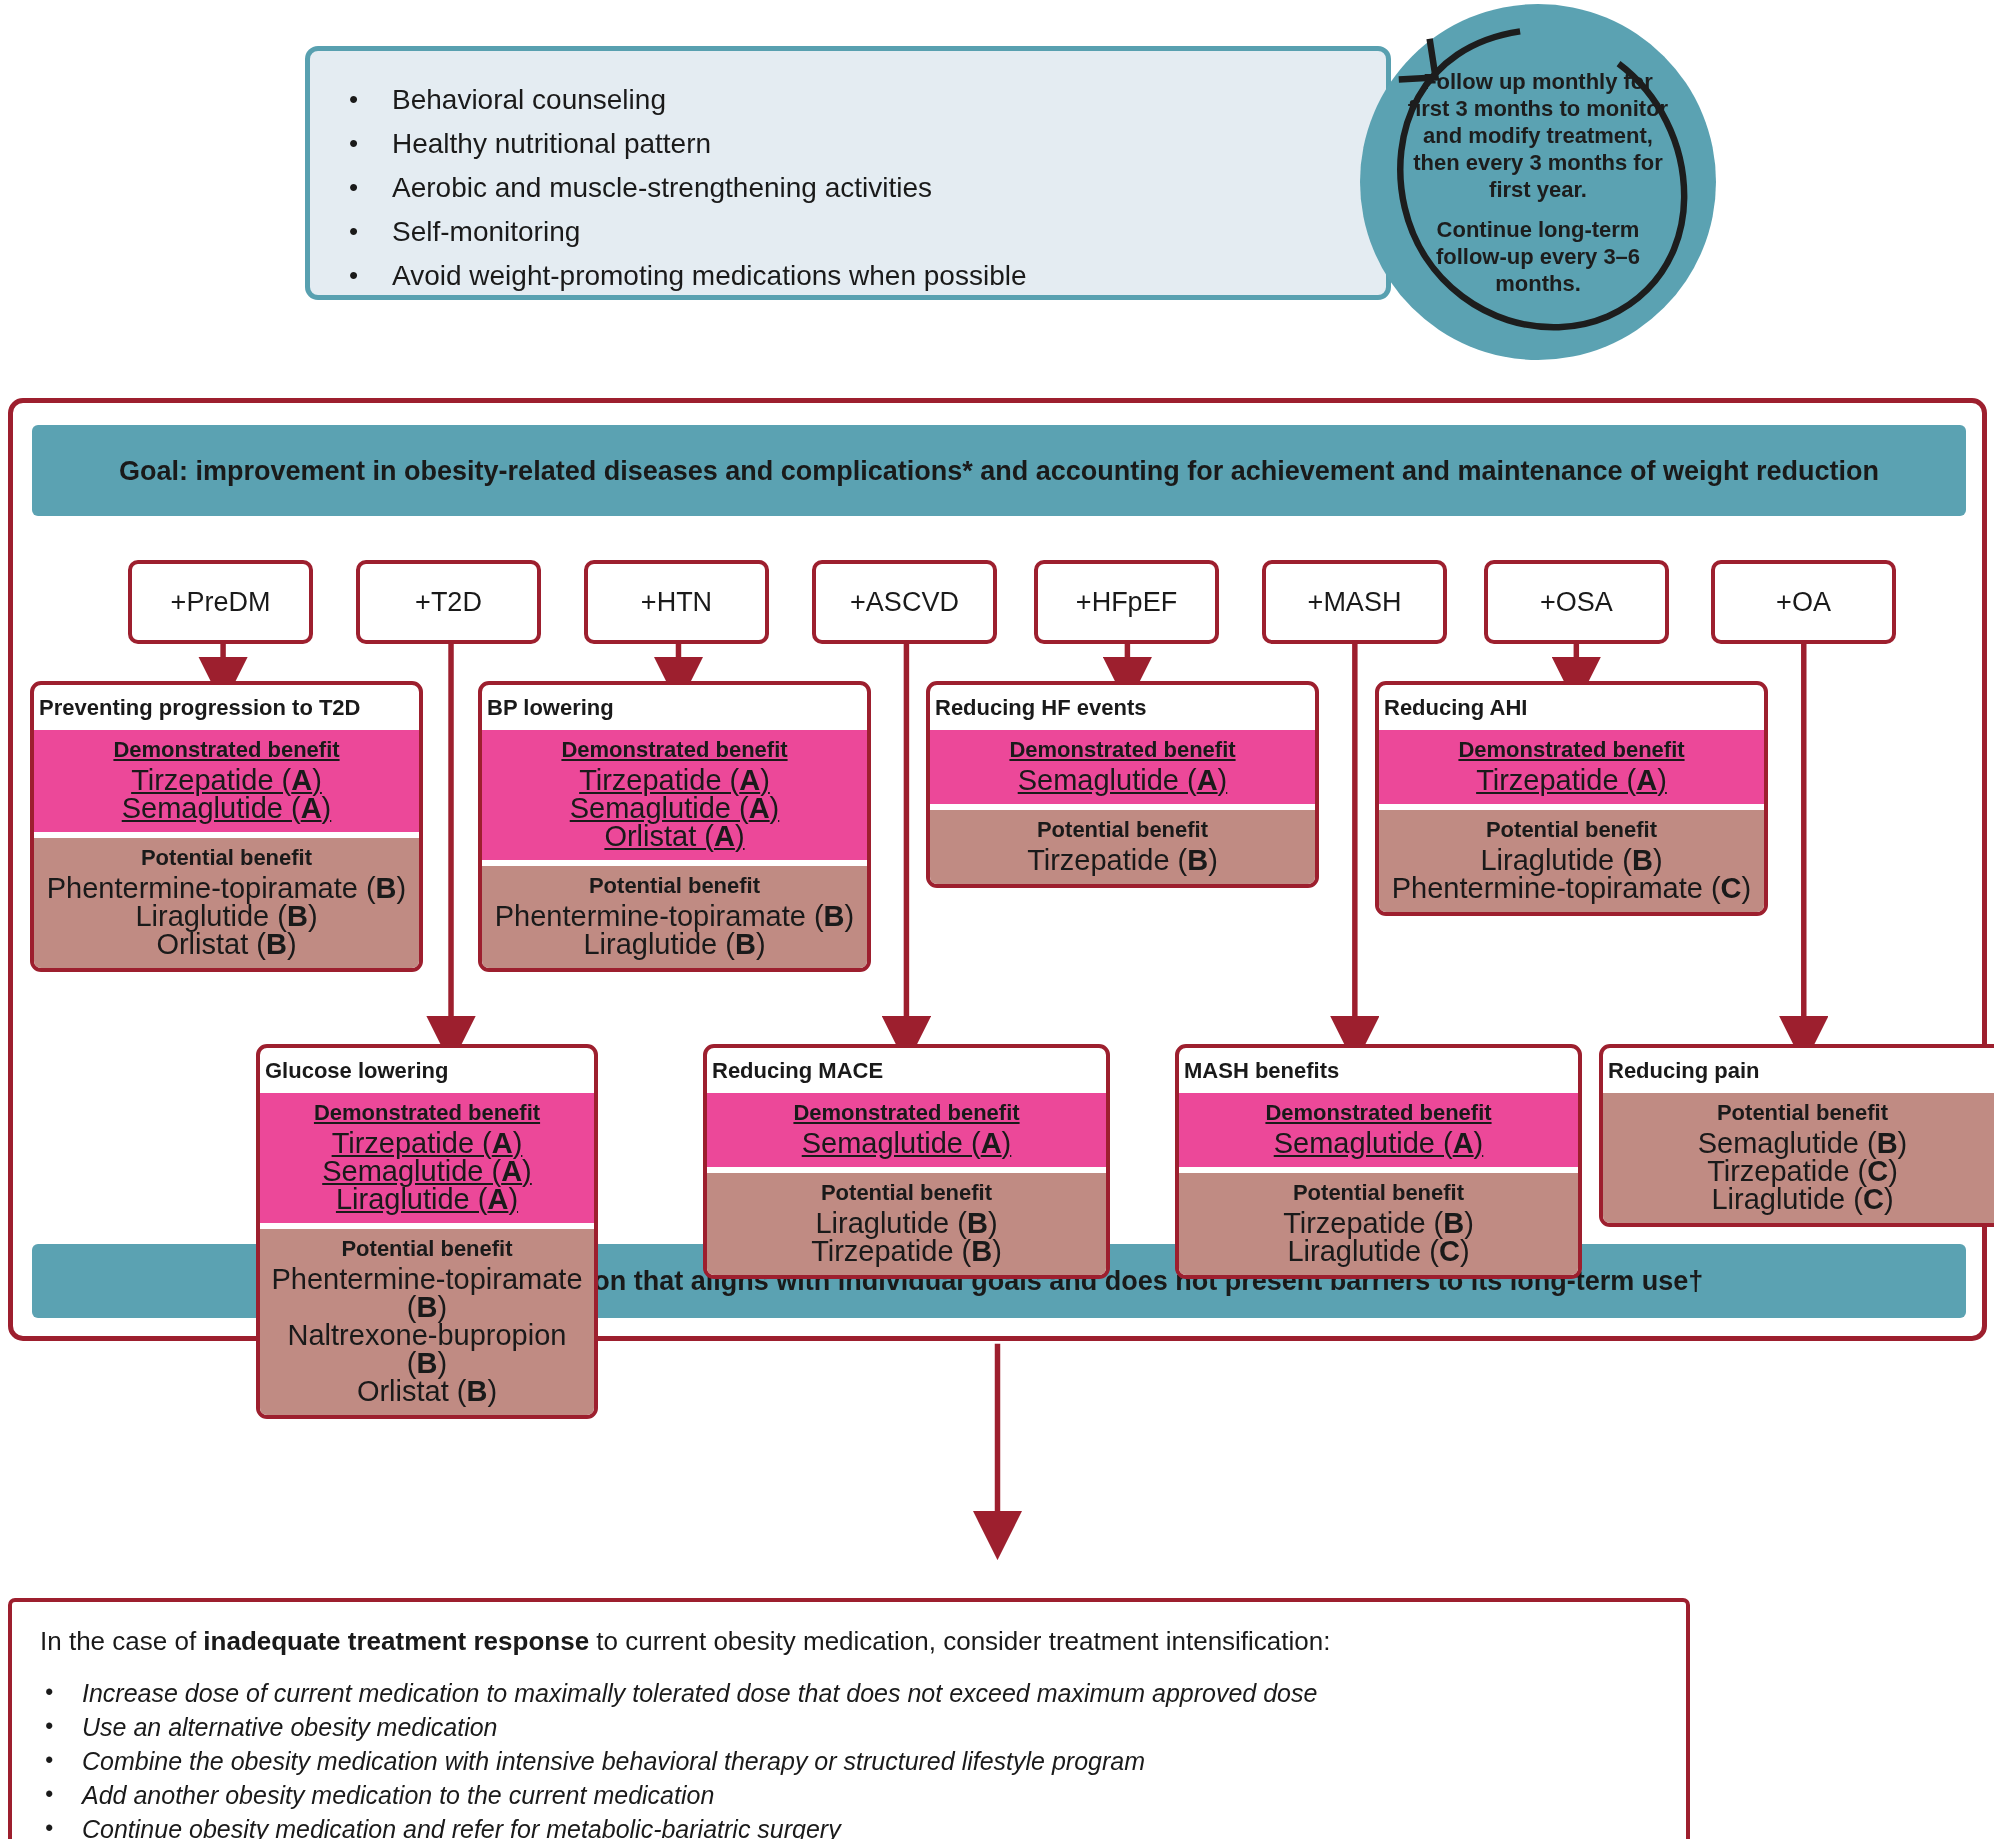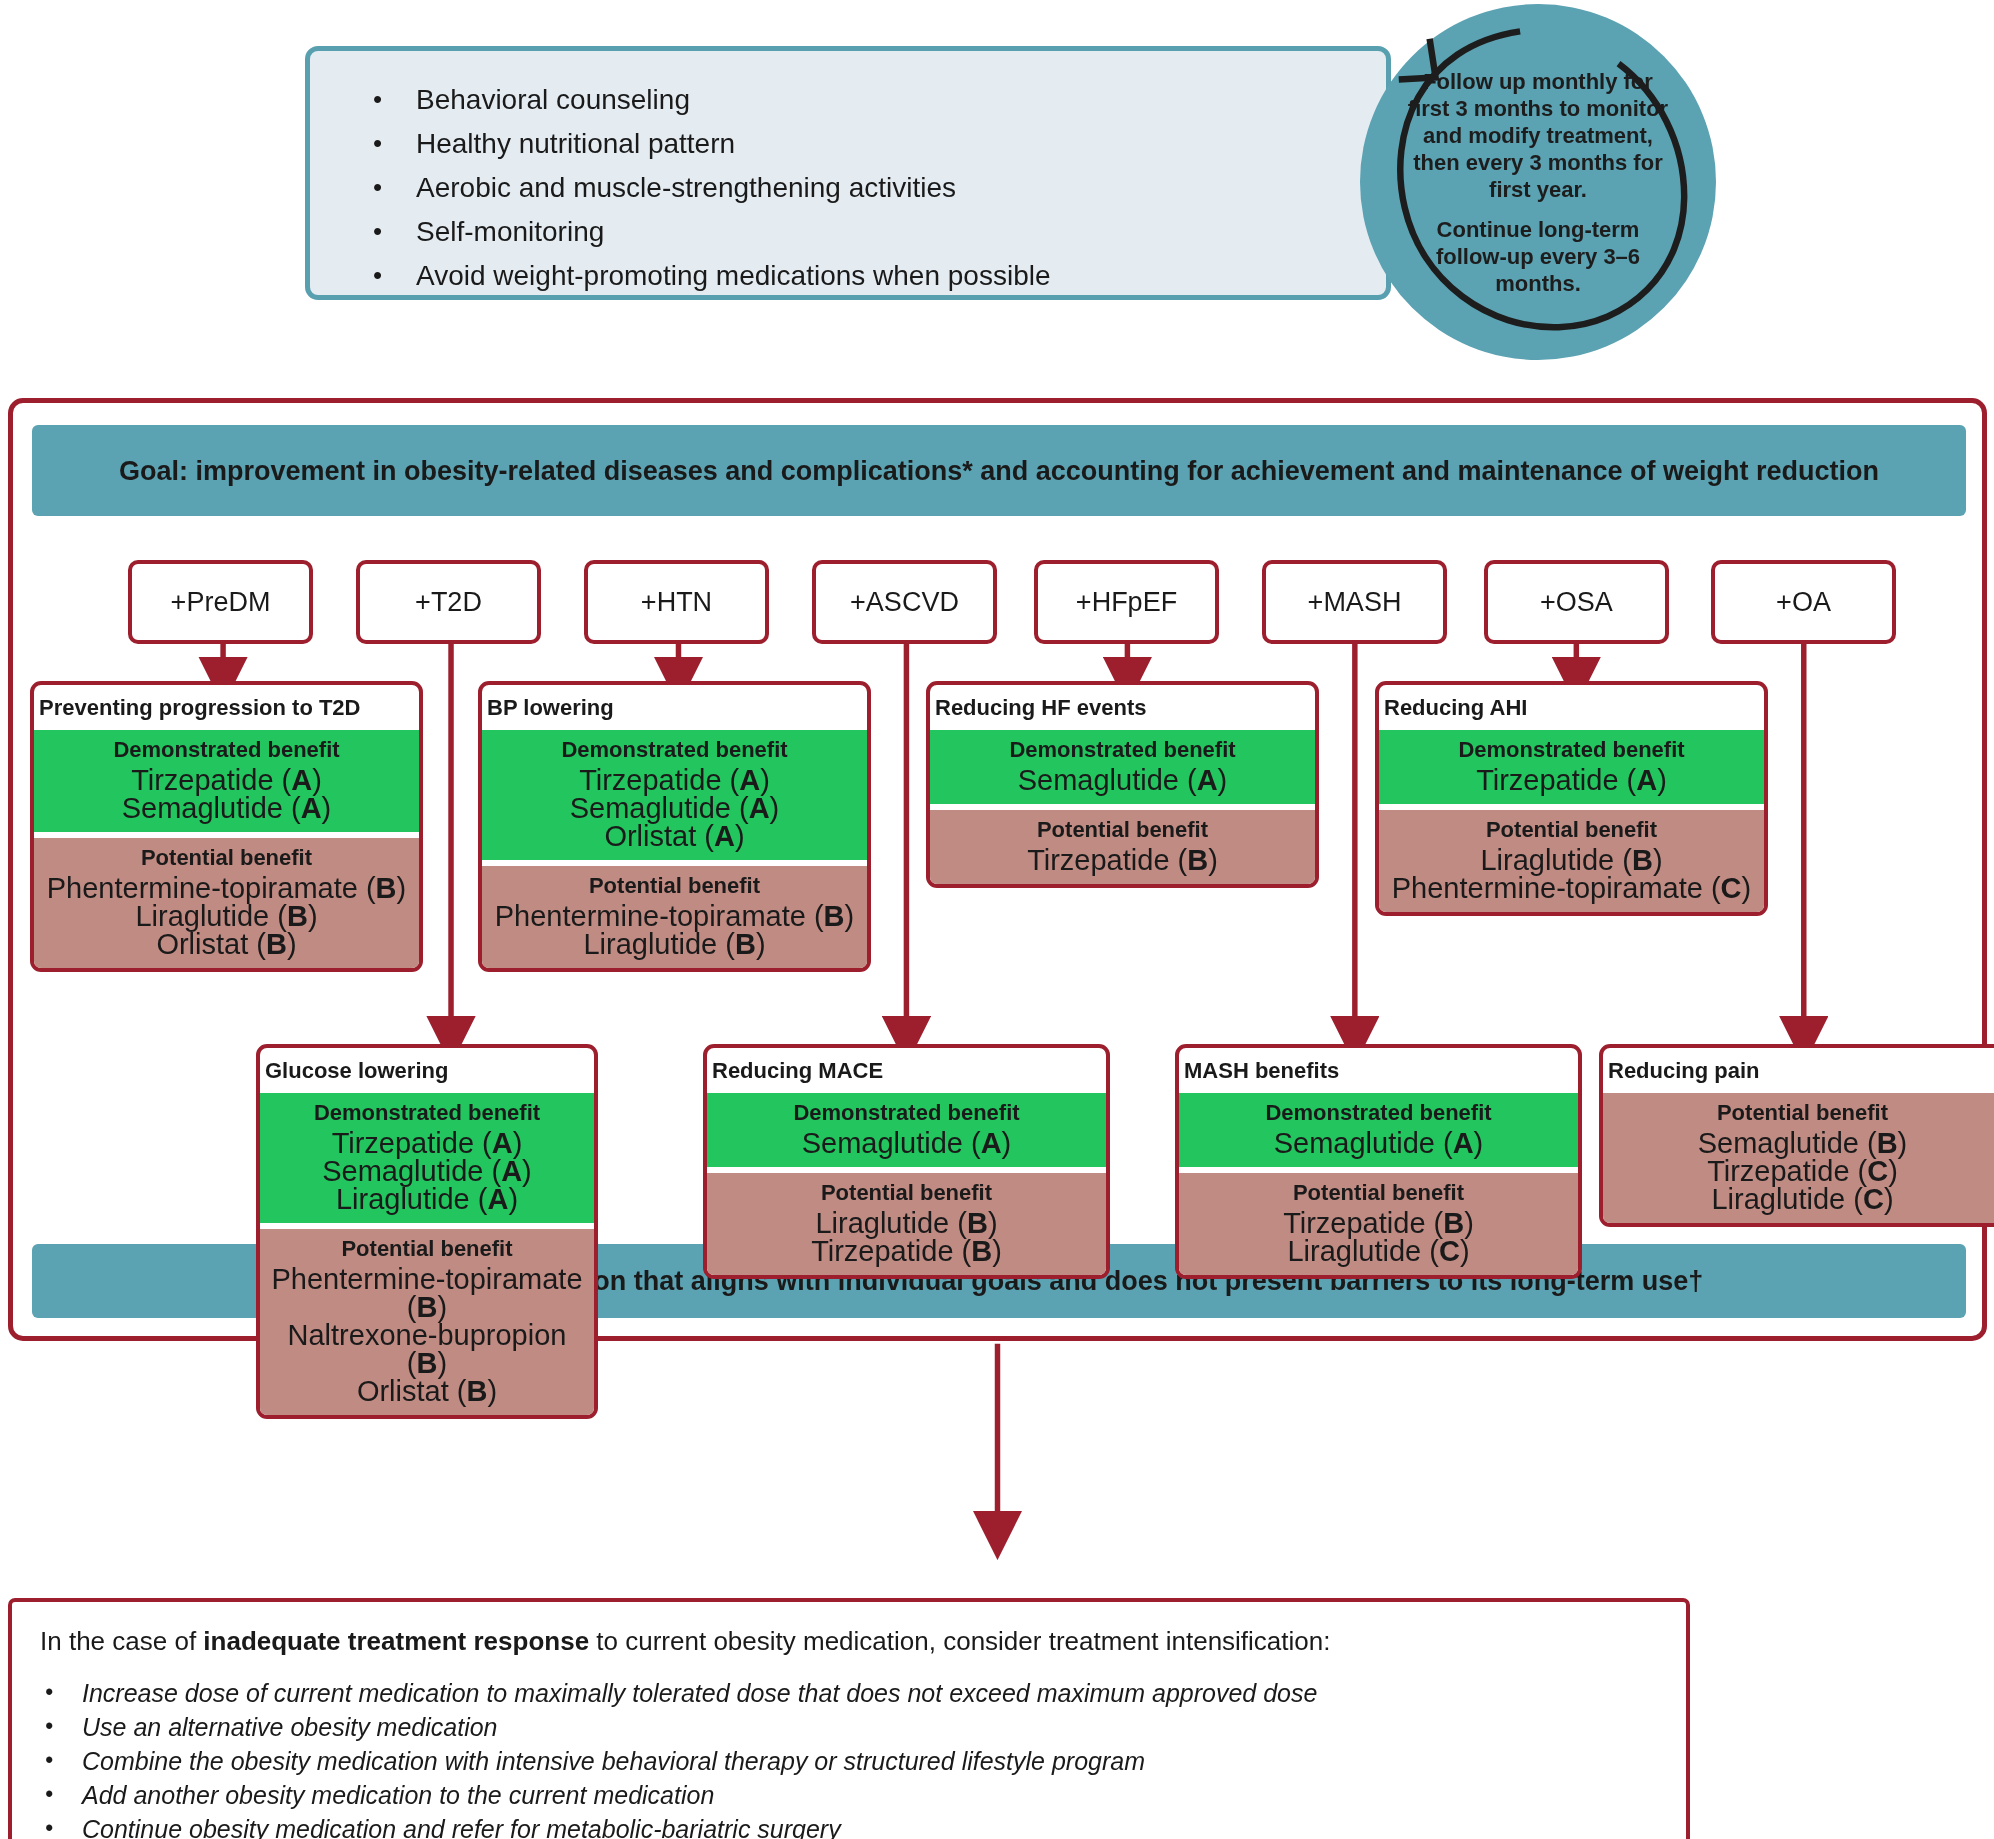--- a/index.html
+++ b/index.html
@@ -13,21 +13,21 @@
   #root { position: relative; width: 1995px; height: 1839px; }
 
   
   .lifestyle-box {
     position: absolute; left: 305px; top: 46px;
     width: 1086px; height: 254px;
     background: #e4ecf2;
     border: 5.5px solid #58a0b0;
     border-radius: 13px;
   }
-  .lifestyle-list { list-style: none; padding: 27px 0 0 54px; }
+  .lifestyle-list { list-style: none; padding: 27px 0 0 30px; }
   .lifestyle-list li {
     position: relative;
     font-size: 28px; line-height: 44px;
     padding-left: 52px;
     color: #1a1a1a;
     white-space: nowrap;
   }
   .lifestyle-list li::before {
     content: "\2022";
     position: absolute; left: 9px; top: -1px;
@@ -104,21 +104,21 @@
   }
   .card-title {
     font-size: 22px; font-weight: bold;
     color: #1a1a1a;
     padding: 10px 5px 9px;
   }
   .sec {
     padding: 7px 5px 10px;
     text-align: center;
   }
-  .sec.demonstrated { background: #22c55e; }
+  .sec.demonstrated { background: #ec4899; text-decoration: underline; }
   .sec.potential    { background: #c08b83; margin-top: 6px; }
   .sec-head {
     font-size: 22px; font-weight: bold; color: #1a1a1a;
     margin-bottom: 3px;
   }
   .sec-item {
     font-size: 29px; line-height: 28px; color: #1a1a1a;
   }
   .sec-item b { font-weight: bold; }
 

